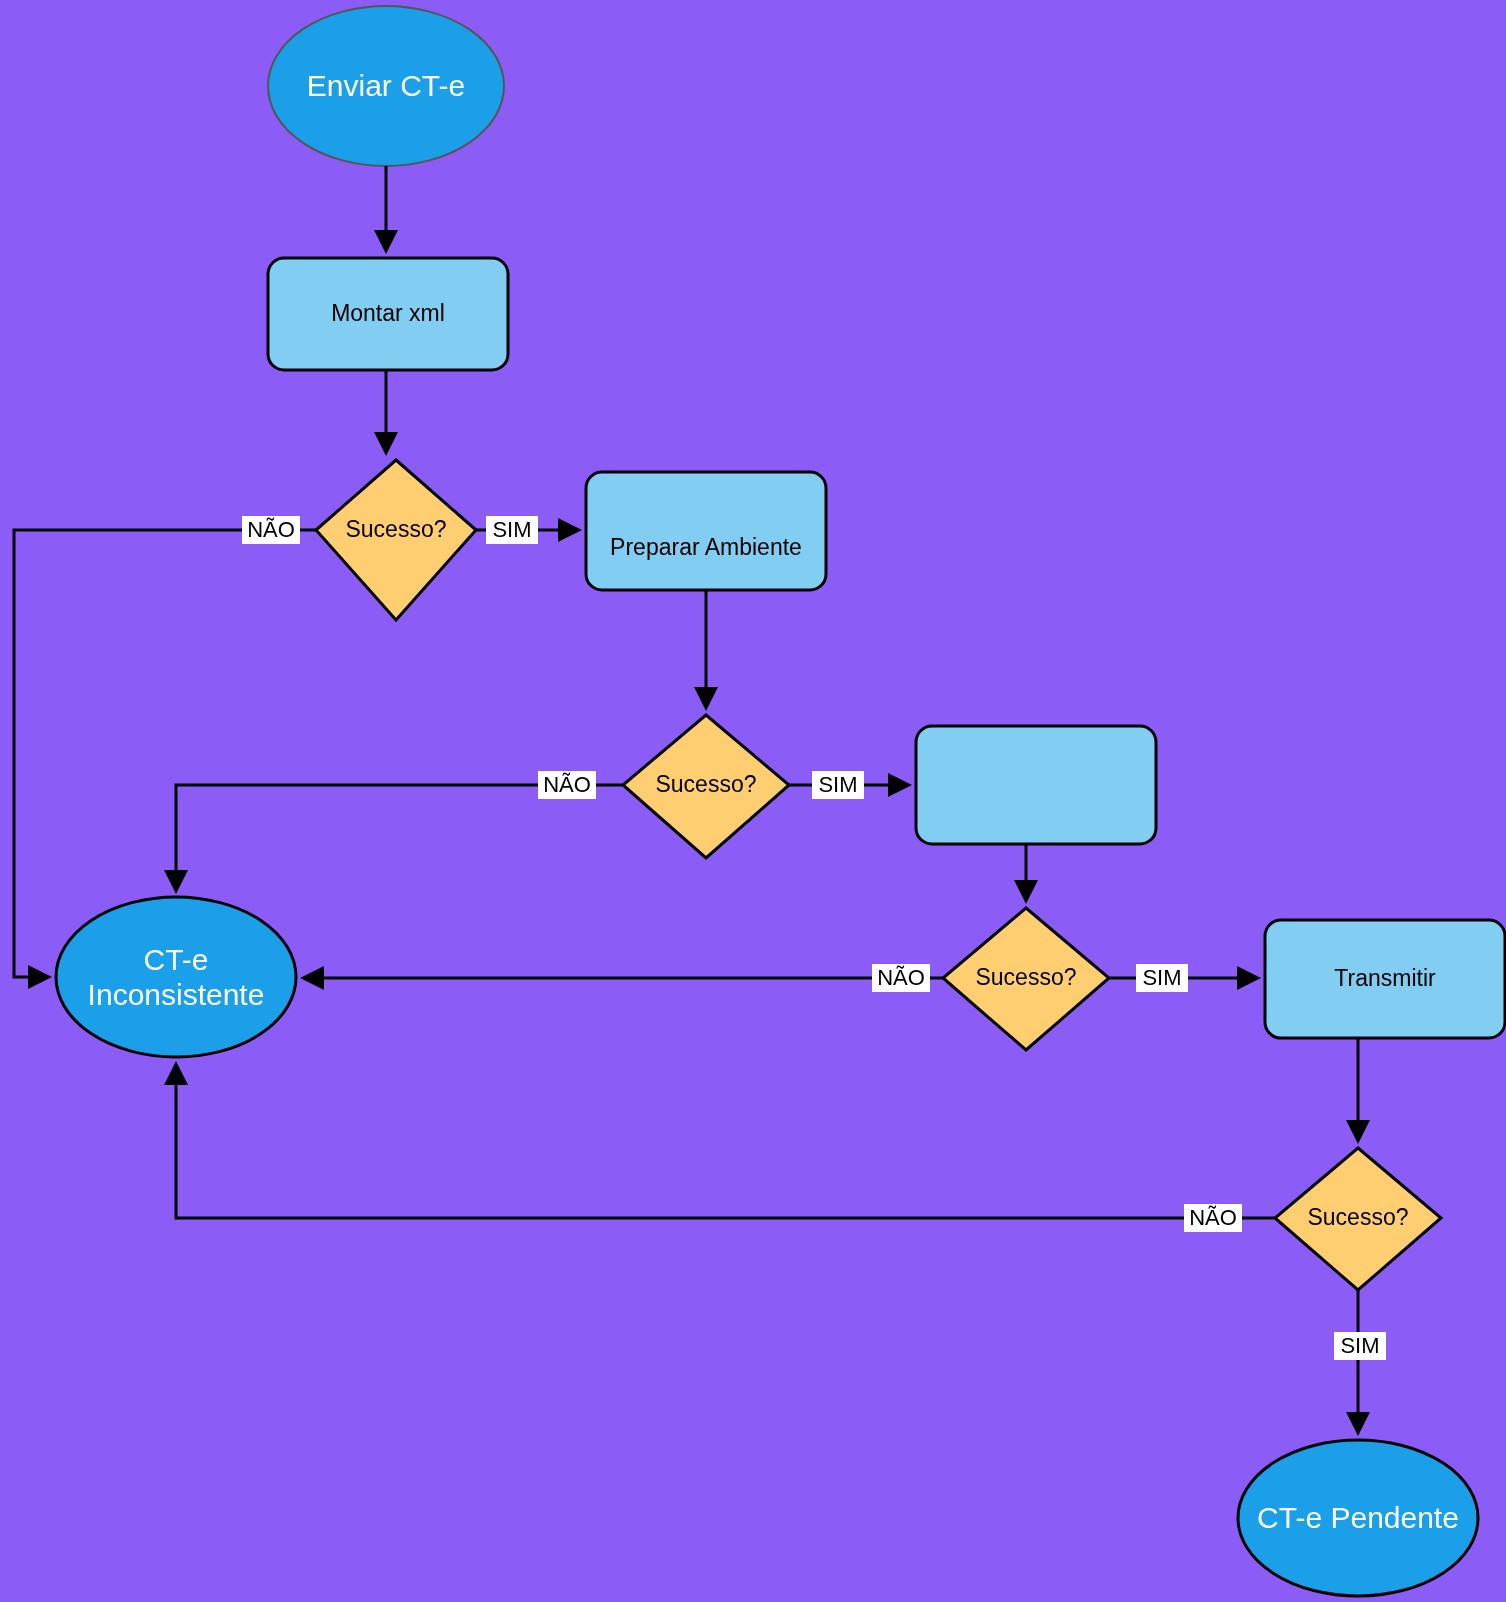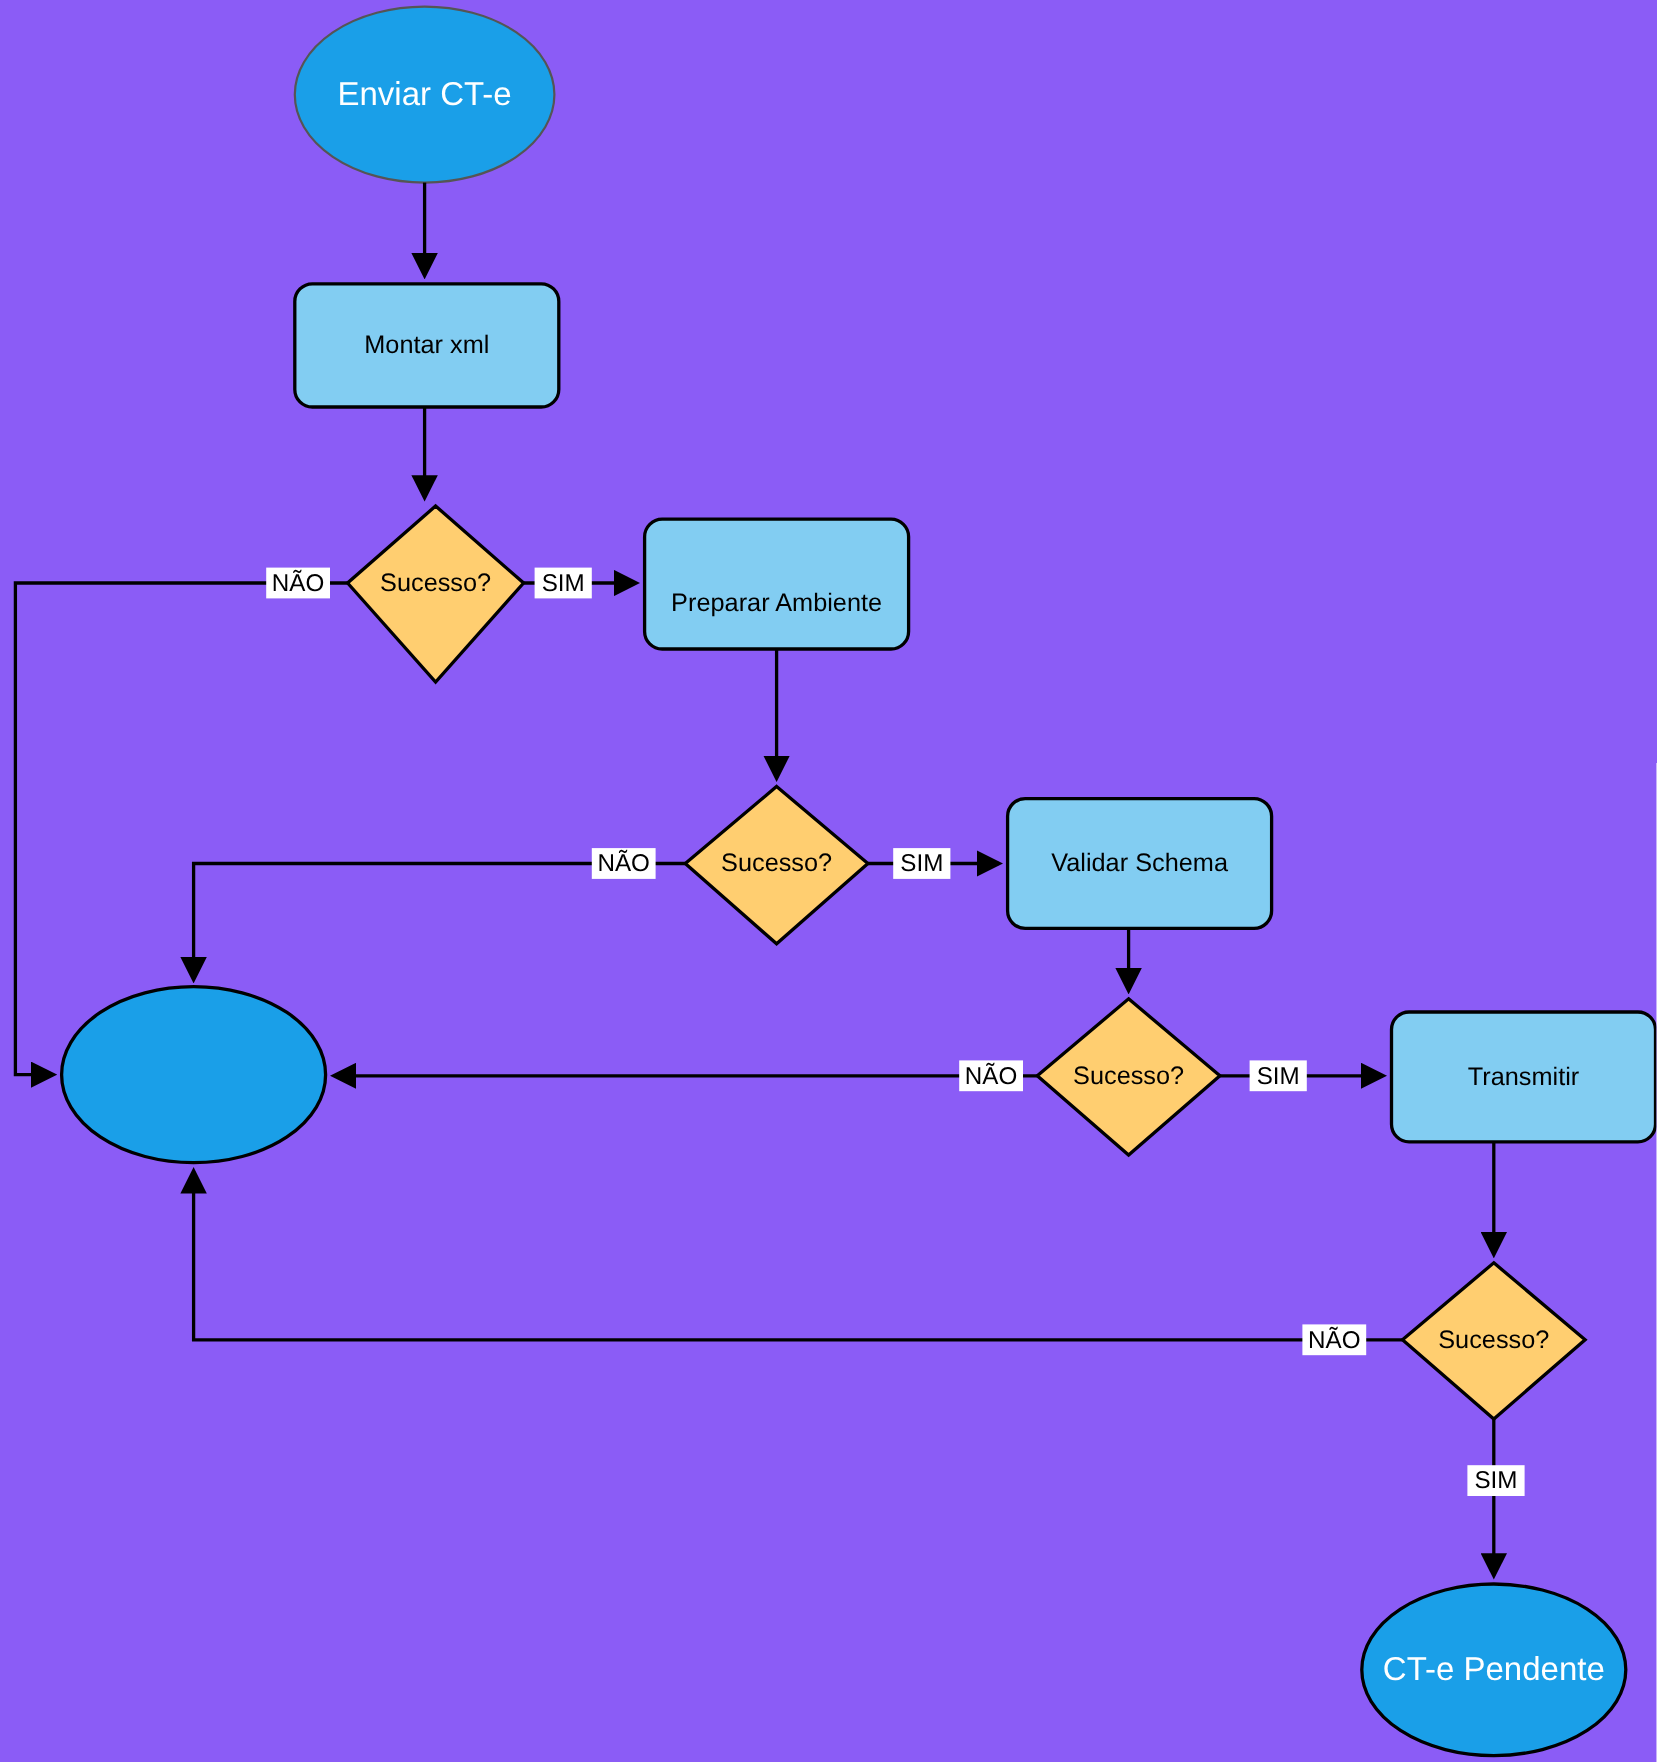--- a/index.html
+++ b/index.html
@@ -121,22 +121,23 @@
   <div class="node-label terminal-text" style="left:268px; top:46px; width:236px; height:80px;">Enviar CT-e</div>
 
   <div class="node-label process-text" style="left:268px; top:258px; width:240px; height:112px;">Montar xml</div>
 
   <div class="node-label decision-text" style="left:316px; top:510px; width:160px; height:40px;">Sucesso?</div>
 
   <div class="node-label process-text" style="left:586px; top:472px; width:240px; height:152px;">Preparar Ambiente</div>
 
   <div class="node-label decision-text" style="left:626px; top:765px; width:160px; height:40px;">Sucesso?</div>
 
-  <div class="node-label process-text" style="left:916px; top:726px; width:240px; height:118px;">Validar Schema</div>
 
+  <div class="node-label terminal-text" style="left:56px; top:937px; width:240px; height:80px;">CT-e
+Inconsistente</div>
 
   <div class="node-label decision-text" style="left:946px; top:958px; width:160px; height:40px;">Sucesso?</div>
 
   <div class="node-label process-text" style="left:1265px; top:920px; width:240px; height:118px;">Transmitir</div>
 
   <div class="node-label decision-text" style="left:1278px; top:1198px; width:160px; height:40px;">Sucesso?</div>
 
   <div class="node-label terminal-text" style="left:1238px; top:1478px; width:240px; height:80px;">CT-e Pendente</div>
 
   <div class="edge-label" style="left:242px; top:516px; width:54px; height:28px;">NÃO</div>

